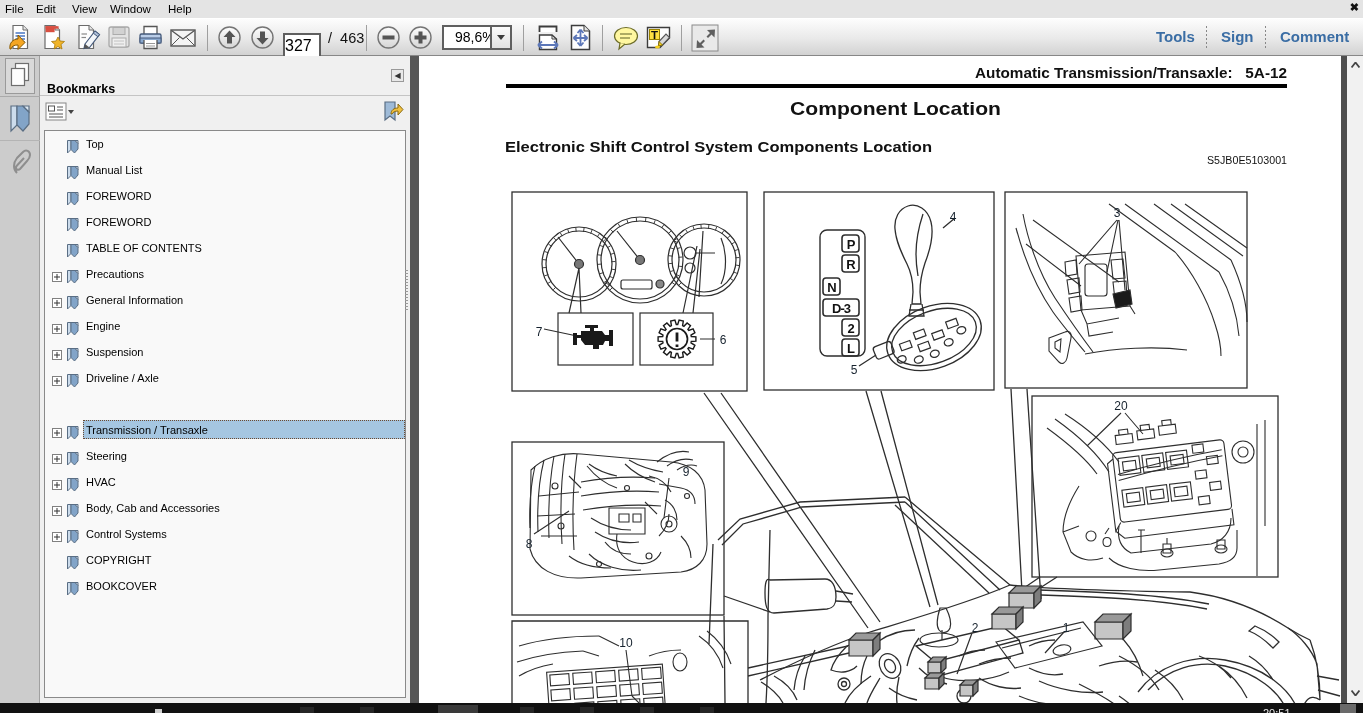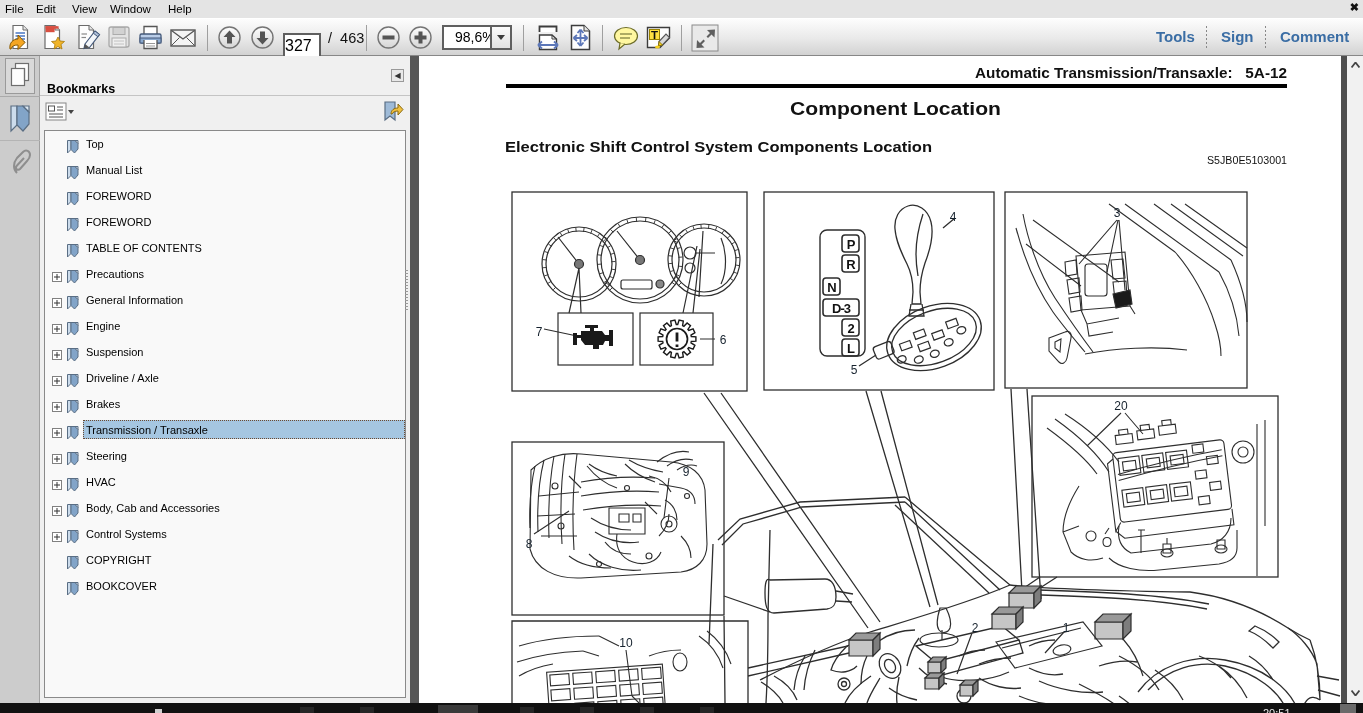--- a/index.html
+++ b/index.html
@@ -327,33 +327,20 @@
             <rect x="0.5" y="0.5" width="9" height="9" fill="#fff" stroke="#808080"></rect>
             <line x1="2" y1="5" x2="8" y2="5" stroke="#333" stroke-width="1"></line>
             <line x1="5" y1="2" x2="5" y2="8" stroke="#333" stroke-width="1"></line>
           </svg>
           <svg class="flg" style="left:20px;top:3px" width="16" height="18" viewBox="0 0 16 18">
             <path d="M2.5,3.5 L2.5,16 L6,12.5 L6,3.5 Z" fill="#ccdcec" stroke="#5a6e84" stroke-width="1"></path>
             <path d="M6,3.5 L6,12.5 L9.5,16 L13,12 L13,6.5 L10,3.5 Z" fill="#82a4c8" stroke="#5a6e84" stroke-width="1"></path>
             <path d="M10,3.5 L13,6.5 L13,3.5 Z" fill="#dde8f2" stroke="#5a6e84" stroke-width="1"></path>
           </svg>
           <span class="lbl">Driveline / Axle</span>
-        </div>
-<div class="bi" style="top:263px">
-          <svg class="exp" style="left:7px;top:8px" width="10" height="10" viewBox="0 0 10 10">
-            <rect x="0.5" y="0.5" width="9" height="9" fill="#fff" stroke="#808080"></rect>
-            <line x1="2" y1="5" x2="8" y2="5" stroke="#333" stroke-width="1"></line>
-            <line x1="5" y1="2" x2="5" y2="8" stroke="#333" stroke-width="1"></line>
-          </svg>
-          <svg class="flg" style="left:20px;top:3px" width="16" height="18" viewBox="0 0 16 18">
-            <path d="M2.5,3.5 L2.5,16 L6,12.5 L6,3.5 Z" fill="#ccdcec" stroke="#5a6e84" stroke-width="1"></path>
-            <path d="M6,3.5 L6,12.5 L9.5,16 L13,12 L13,6.5 L10,3.5 Z" fill="#82a4c8" stroke="#5a6e84" stroke-width="1"></path>
-            <path d="M10,3.5 L13,6.5 L13,3.5 Z" fill="#dde8f2" stroke="#5a6e84" stroke-width="1"></path>
-          </svg>
-          <span class="lbl">Brakes</span>
         </div>
 <div class="bi" style="top:289px">
           <svg class="exp" style="left:7px;top:8px" width="10" height="10" viewBox="0 0 10 10">
             <rect x="0.5" y="0.5" width="9" height="9" fill="#fff" stroke="#808080"></rect>
             <line x1="2" y1="5" x2="8" y2="5" stroke="#333" stroke-width="1"></line>
             <line x1="5" y1="2" x2="5" y2="8" stroke="#333" stroke-width="1"></line>
           </svg>
           <svg class="flg" style="left:20px;top:3px" width="16" height="18" viewBox="0 0 16 18">
             <path d="M2.5,3.5 L2.5,16 L6,12.5 L6,3.5 Z" fill="#ccdcec" stroke="#5a6e84" stroke-width="1"></path>
             <path d="M6,3.5 L6,12.5 L9.5,16 L13,12 L13,6.5 L10,3.5 Z" fill="#82a4c8" stroke="#5a6e84" stroke-width="1"></path>

